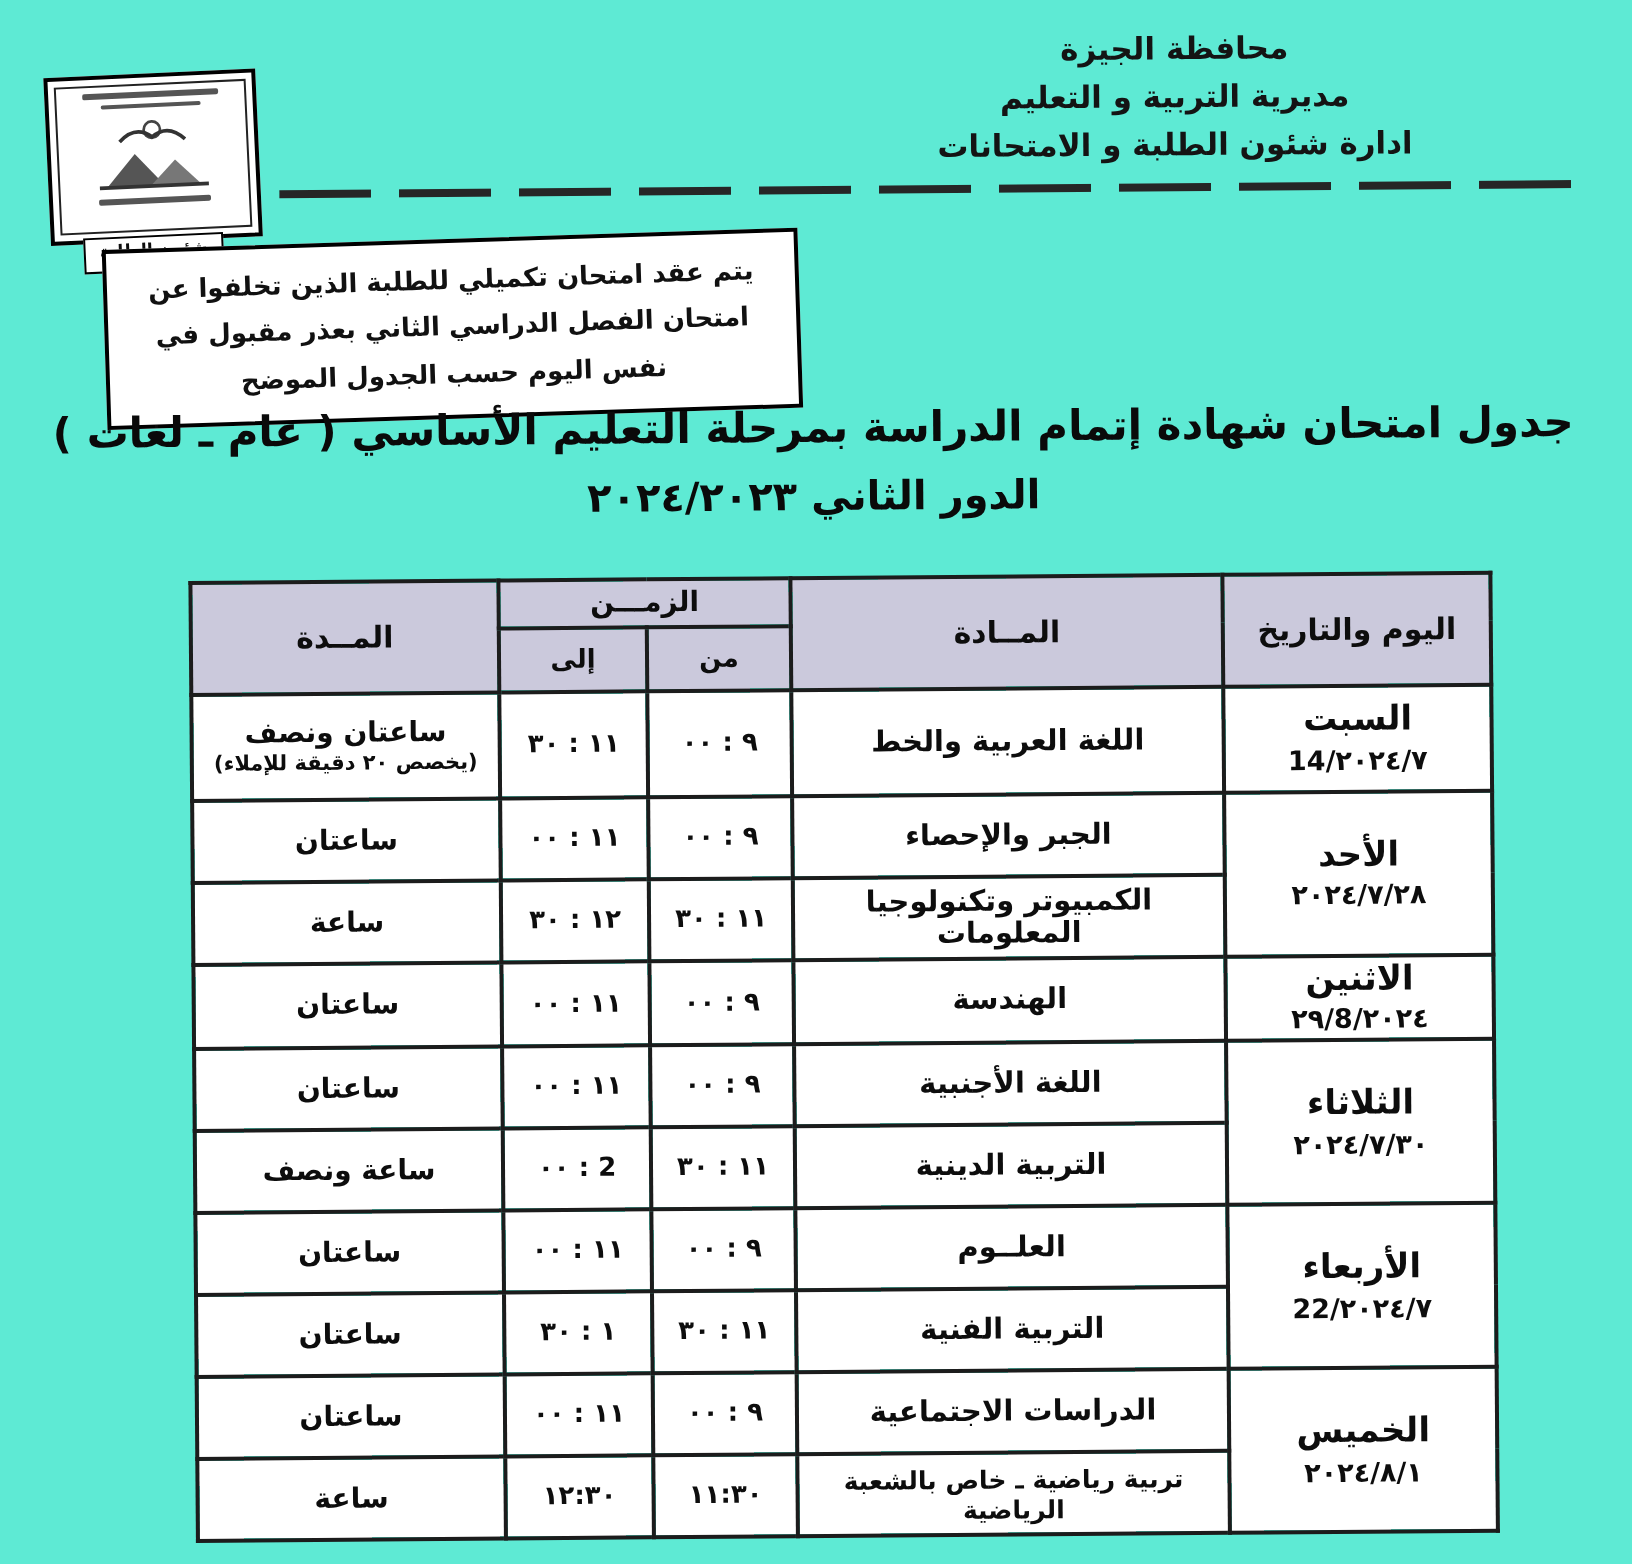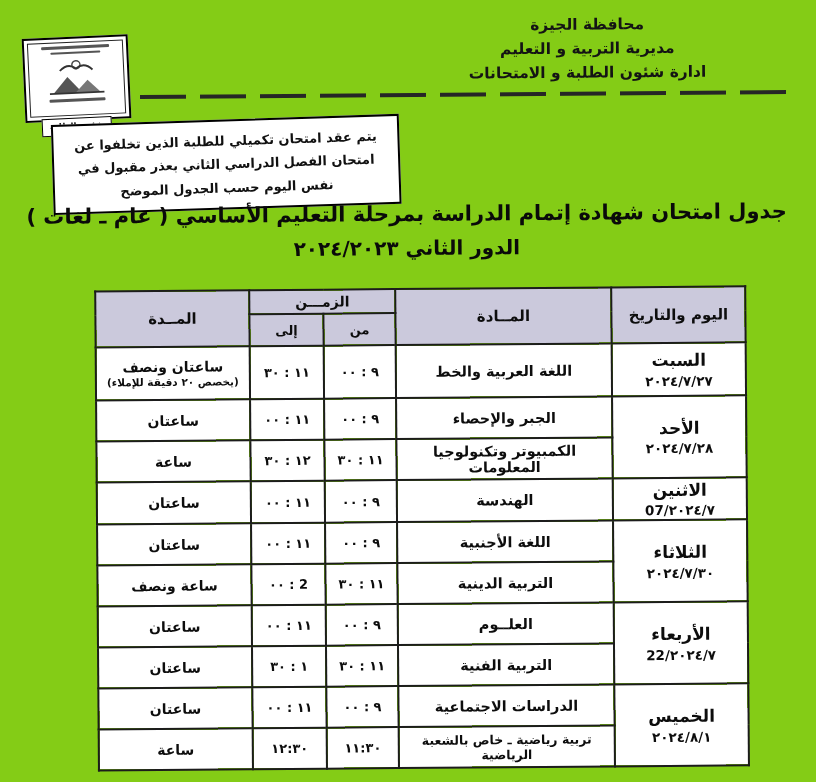--- a/index.html
+++ b/index.html
@@ -1,18 +1,18 @@
 <!DOCTYPE html>
 <html style="--header-bg: #cbc9dc; --border-color: #1c1c1c;"><head>
 <meta charset="utf-8">
 <style>
   * { margin:0; padding:0; box-sizing:border-box; }
   html,body { background:#ffffff; }
   .page {
-    position:relative; width:816px; height:782px; background:#84cc16;
+    position:relative; width:816px; height:782px; background:#5eead4;
     font-family:"DejaVu Sans", sans-serif; color:#0d0d0d; overflow:hidden; margin:0 auto;
   }
   .tilt { position:absolute; inset:0; transform:rotate(-0.45deg); transform-origin:50% 50%; }
 
   
   .org {
     position:absolute; top:14px; right:92px; width:268px; text-align:center;
     direction:rtl; font-weight:700; font-size:15.5px; line-height:1.55; color:#141414;
   }
   .stamp {
@@ -127,21 +127,21 @@
           </tr>
           <tr>
             <th class="h-sub">من</th>
             <th class="h-sub">إلى</th>
           </tr>
         </thead>
         <tbody>
             <tr class="first-row">
               <td class="day-cell" rowspan="1">
                 <div class="day-name">السبت</div>
-                <div class="day-date">٢٠٢٤/٧/٢٧</div>
+                <div class="day-date">٢٠٢٤/٧/14</div>
               </td>
               <td class="subject-cell">اللغة العربية والخط</td>
               <td class="time-from-cell">٩ : ٠٠</td>
               <td class="time-to-cell">١١ : ٣٠</td>
               <td class="duration-cell">
                 <div>ساعتان ونصف</div>
                 <div class="duration-note">(يخصص ٢٠ دقيقة للإملاء)</div>
               </td>
             </tr>
             <tr>
@@ -160,21 +160,21 @@
               <td class="subject-cell">الكمبيوتر وتكنولوجيا المعلومات</td>
               <td class="time-from-cell">١١ : ٣٠</td>
               <td class="time-to-cell">١٢ : ٣٠</td>
               <td class="duration-cell">
                 <div>ساعة</div>
               </td>
             </tr>
             <tr>
               <td class="day-cell" rowspan="1">
                 <div class="day-name">الاثنين</div>
-                <div class="day-date">٢٠٢٤/٧/07</div>
+                <div class="day-date">٢٠٢٤/8/٢٩</div>
               </td>
               <td class="subject-cell">الهندسة</td>
               <td class="time-from-cell">٩ : ٠٠</td>
               <td class="time-to-cell">١١ : ٠٠</td>
               <td class="duration-cell">
                 <div>ساعتان</div>
               </td>
             </tr>
             <tr>
               <td class="day-cell" rowspan="2">

